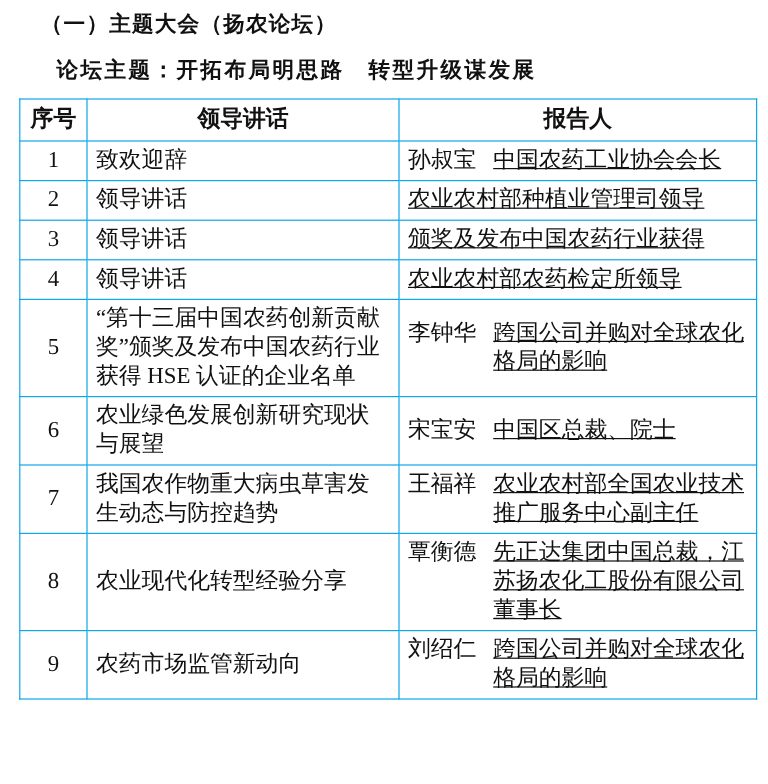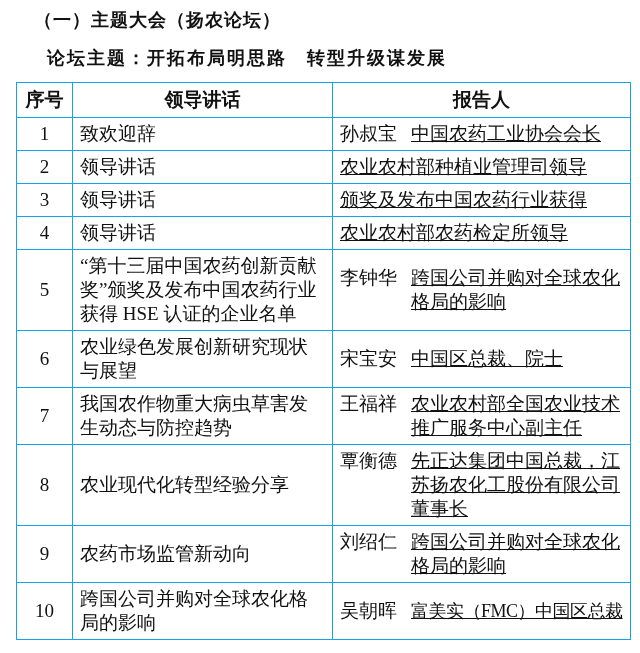--- a/index.html
+++ b/index.html
@@ -170,24 +170,14 @@
     <tr>
       <td class="no">9</td>
       <td class="topic">农药市场监管新动向</td>
       <td>
         <div class="sp">
           <span class="name">刘绍仁</span>
           <span class="stitle">跨国公司并购对全球农化格局的影响</span>
         </div>
       </td>
     </tr>
-    <tr class="topic-left tight">
-      <td class="no">10</td>
-      <td class="topic">跨国公司并购对全球农化格局的影响</td>
-      <td>
-        <div class="sp">
-          <span class="name">吴朝晖</span>
-          <span class="stitle">富美实（FMC）中国区总裁</span>
-        </div>
-      </td>
-    </tr>
   </tbody>
 </table>
 
 </body></html>

